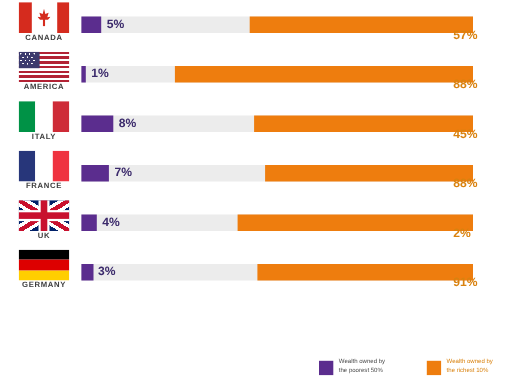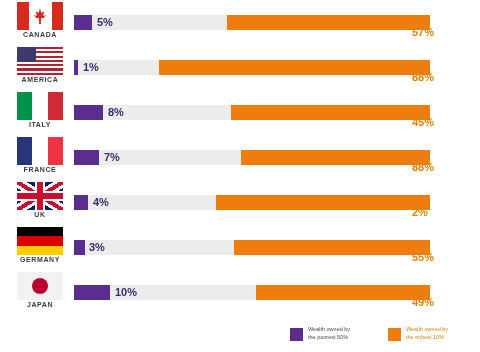--- a/index.html
+++ b/index.html
@@ -253,38 +253,23 @@
           <div class="fl de-r"></div>
           <div class="fl de-y"></div>
       </div>
       <div class="country-name">GERMANY</div>
     </div>
     <div class="track">
       <div class="bar-poor" style="width:10.7px;"></div>
       <div class="bar-rich" style="width:195.8px;"></div>
     </div>
     <div class="lbl-poor" style="left:89px;">3%</div>
-    <div class="lbl-rich">55%</div>
-  </div>
-
-  <div class="row" style="top:270px;">
-    <div class="country-cell">
-      <div class="flag">
-        <div class="fl jp-bg"></div>
-          <div class="fl jp-dot"></div>
-      </div>
-      <div class="country-name">JAPAN</div>
-    </div>
-    <div class="track">
-      <div class="bar-poor" style="width:35.6px;"></div>
-      <div class="bar-rich" style="width:174.4px;"></div>
-    </div>
-    <div class="lbl-poor" style="left:115px;">10%</div>
-    <div class="lbl-rich">49%</div>
-  </div>
+    <div class="lbl-rich">91%</div>
+  </div>
+
 
   <div class="legend">
     <div class="legend-item poor">
       <div class="legend-swatch poor"></div>
       <div class="legend-text poor">
         <span class="legend-line">Wealth owned by</span>
         <span class="legend-line">the poorest 50%</span>
       </div>
     </div>
     <div class="legend-item rich">

